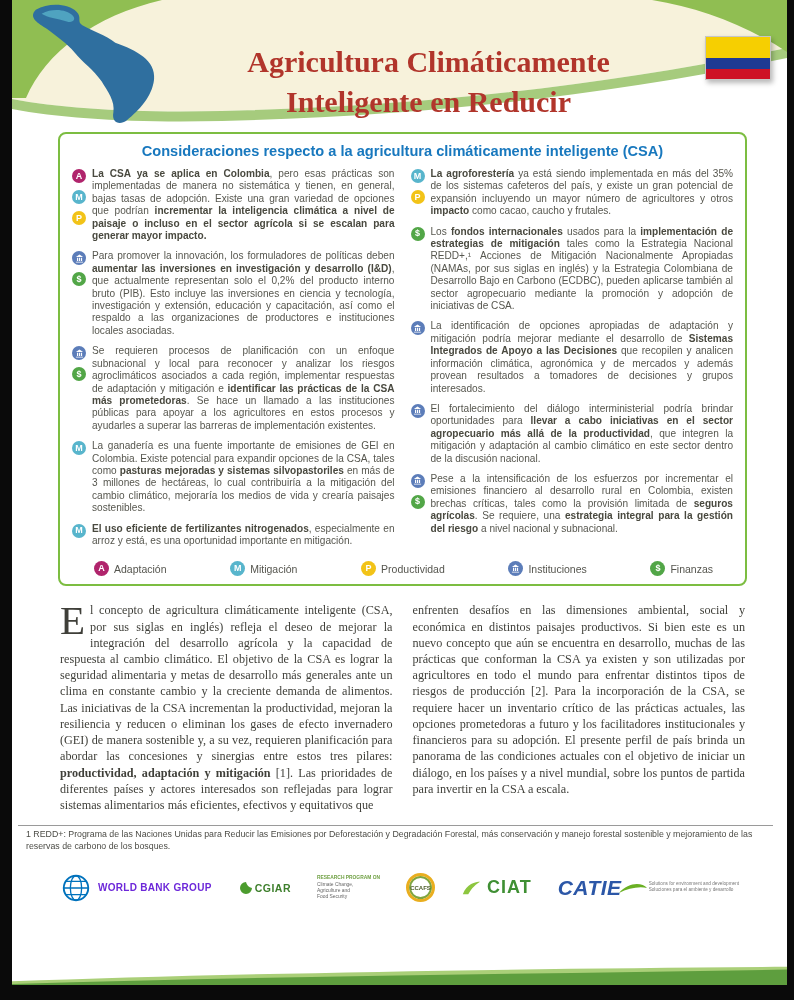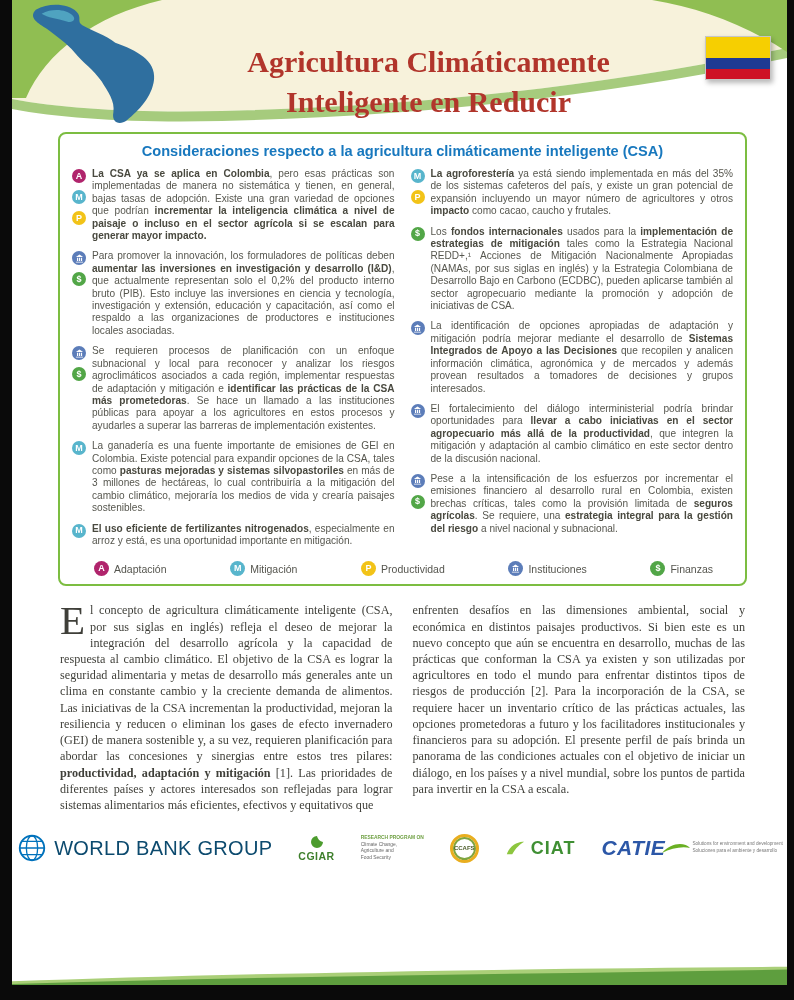--- a/index.html
+++ b/index.html
@@ -40,22 +40,22 @@
   .dropcap{float:left;font-size:41px;line-height:33px;padding:2px 5px 0 0;color:#3F3F39}
   .intro b{font-weight:bold}
 
   
   .footnote{margin:12px 14px 0 6px;border-top:1px solid #9a9a9a;padding:3px 4px 0 8px}
   .fn-text{font-size:8.8px;line-height:1.35;color:#4c4c46}
 
   
   .footer{display:flex;align-items:center;justify-content:center;gap:26px;margin-top:9px;height:52px}
   .logo{display:flex;align-items:center;gap:6px}
-  .wb-text{font-size:20px;font-weight:normal;color:#0c4a6e;letter-spacing:.3px}
-  .cgiar{flex-direction:column;gap:1px}
+  .wb-text{font-size:10px;font-weight:bold;color:#6d28d9;letter-spacing:.3px}
+  .cgiar{flex-direction:row;gap:1px}
   .cgiar-text{font-size:10.5px;font-weight:bold;color:#3E7F2C;letter-spacing:.5px}
   .ccafs-text{font-size:4.9px;line-height:1.3;color:#666}
   .ccafs-line1{color:#6FA043;font-weight:bold}
   .ccafs-badge{width:29px;height:29px;border-radius:50%;border:3px solid #E9AE1F;
                box-shadow:inset 0 0 0 2px #7FA53F;display:flex;align-items:center;justify-content:center;flex:0 0 auto}
   .ccafs-badge span{font-size:6px;font-weight:bold;color:#4d5d2a}
   .ciat-text{font-size:18px;font-weight:bold;color:#3F8F33;letter-spacing:1px}
   .catie{gap:1px}
   .catie-mark{position:relative;display:flex;align-items:center}
   .catie-text{font-size:21px;font-weight:bold;font-style:italic;color:#2C57A7;letter-spacing:.5px}
@@ -211,20 +211,23 @@
             <span class="legend-label">Finanzas</span>
           </div>
         </div>
     </section>
 
     <section class="intro">
       <div class="icol"><span class="dropcap">E</span><span><span>l concepto de agricultura climáticamente inteligente (CSA, por sus siglas en inglés) refleja el deseo de mejorar la integración del desarrollo agrícola y la capacidad de respuesta al cambio climático. El objetivo de la CSA es lograr la seguridad alimentaria y metas de desarrollo más generales ante un clima en constante cambio y la creciente demanda de alimentos. Las iniciativas de la CSA incrementan la productividad, mejoran la resiliencia y reducen o eliminan los gases de efecto invernadero (GEI) de manera sostenible y, a su vez, requieren planificación para abordar las concesiones y sinergias entre estos tres pilares: </span><b>productividad, adaptación y mitigación</b><span> [1]. Las prioridades de diferentes países y actores interesados son reflejadas para lograr sistemas alimentarios más eficientes, efectivos y equitativos que</span></span></div>
       <div class="icol"><span><span>enfrenten desafíos en las dimensiones ambiental, social y económica en distintos paisajes productivos. Si bien este es un nuevo concepto que aún se encuentra en desarrollo, muchas de las prácticas que conforman la CSA ya existen y son utilizadas por agricultores en todo el mundo para enfrentar distintos tipos de riesgos de producción [2]. Para la incorporación de la CSA, se requiere hacer un inventario crítico de las prácticas actuales, las opciones prometedoras a futuro y los facilitadores institucionales y financieros para su adopción. El presente perfil de país brinda un panorama de las condiciones actuales con el objetivo de iniciar un diálogo, en los países y a nivel mundial, sobre los puntos de partida para invertir en la CSA a escala.</span></span></div>
     </section>
 
+    <div class="footnote">
+      <div class="fn-text">1  REDD+: Programa de las Naciones Unidas para Reducir las Emisiones por Deforestación y Degradación Forestal, más conservación y manejo forestal sostenible y mejoramiento de las reservas de carbono de los bosques.</div>
+    </div>
 
     <footer class="footer">
       <div class="logo wb">
         <svg width="32" height="32" viewBox="0 0 34 34" aria-hidden="true">
           <circle cx="17" cy="17" r="13" fill="none" stroke="#0072BC" stroke-width="2"></circle>
           <ellipse cx="17" cy="17" rx="6" ry="13" fill="none" stroke="#0072BC" stroke-width="1.4"></ellipse>
           <path d="M4,17 H30 M6,10 H28 M6,24 H28" stroke="#0072BC" stroke-width="1.4" fill="none"></path>
         </svg>
         <span class="wb-text">WORLD BANK GROUP</span>
       </div>

